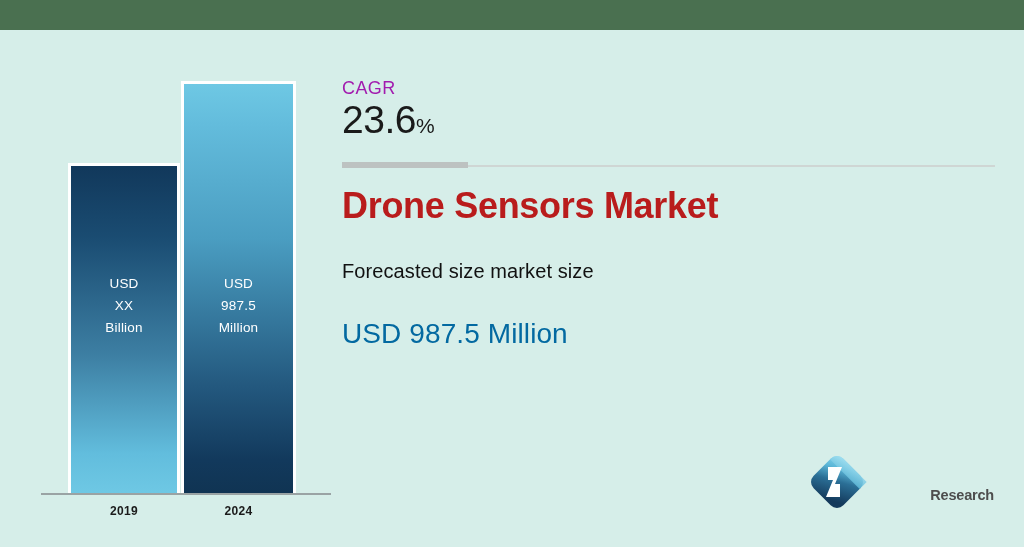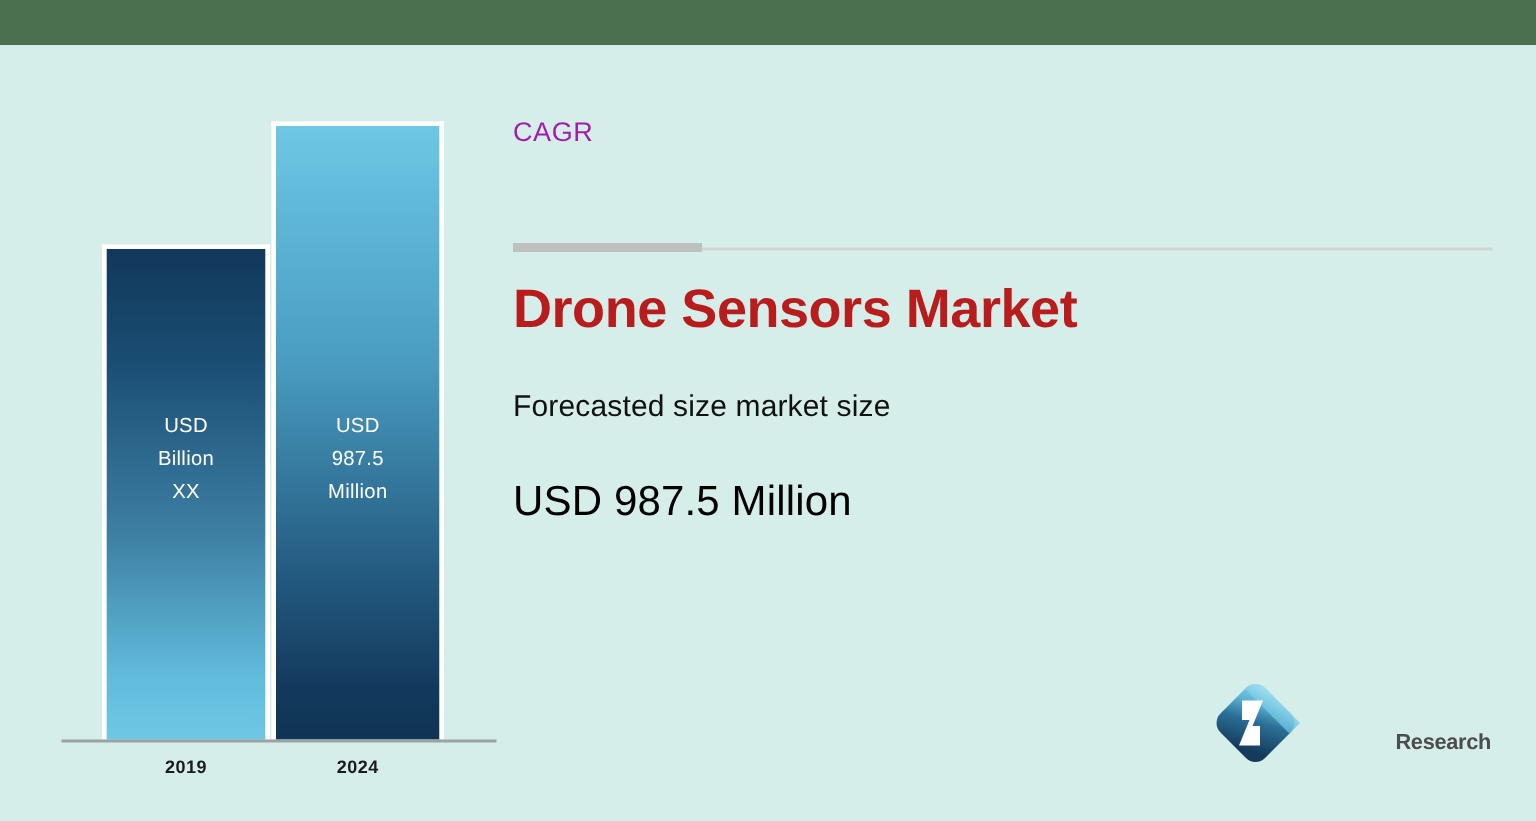--- a/index.html
+++ b/index.html
@@ -175,21 +175,21 @@
     font-size: 20px;
     color: #111111;
     letter-spacing: 0.1px;
     white-space: nowrap;
   }
   .market-size {
     position: absolute;
     left: 0;
     top: 288px;
     font-size: 28px;
-    color: #000000;
+    color: #0369a1;
     letter-spacing: 0.1px;
     white-space: nowrap;
   }
 
   
   .logo {
     position: absolute;
     left: 806px;
     top: 449px;
     width: 190px;
@@ -237,22 +237,22 @@
 
   <div class="top-banner"></div>
 
   <div class="chart-panel">
 
     <div class="plot-area">
 
       <div class="bar-wrap bar-2019">
         <div class="bar-value">
           <div>USD</div>
+          <div>XX</div>
           <div>Billion</div>
-          <div>XX</div>
         </div>
       </div>
 
       <div class="bar-wrap bar-2024">
         <div class="bar-value">
           <div>USD</div>
           <div>987.5</div>
           <div>Million</div>
         </div>
       </div>
@@ -265,20 +265,21 @@
       <div class="axis-label t2019">2019</div>
       <div class="axis-label t2024">2024</div>
     </div>
 
   </div>
 
   <div class="info-panel">
 
     <div class="cagr-label">CAGR</div>
 
+    <div class="cagr-value"><span>23.6</span><span class="pct">%</span></div>
 
     <div class="divider">
       <div class="thin"></div>
       <div class="thick"></div>
     </div>
 
     <div class="market-title">Drone Sensors Market</div>
     <div class="market-subtitle">Forecasted size market size</div>
     <div class="market-size">USD 987.5 Million</div>
 

